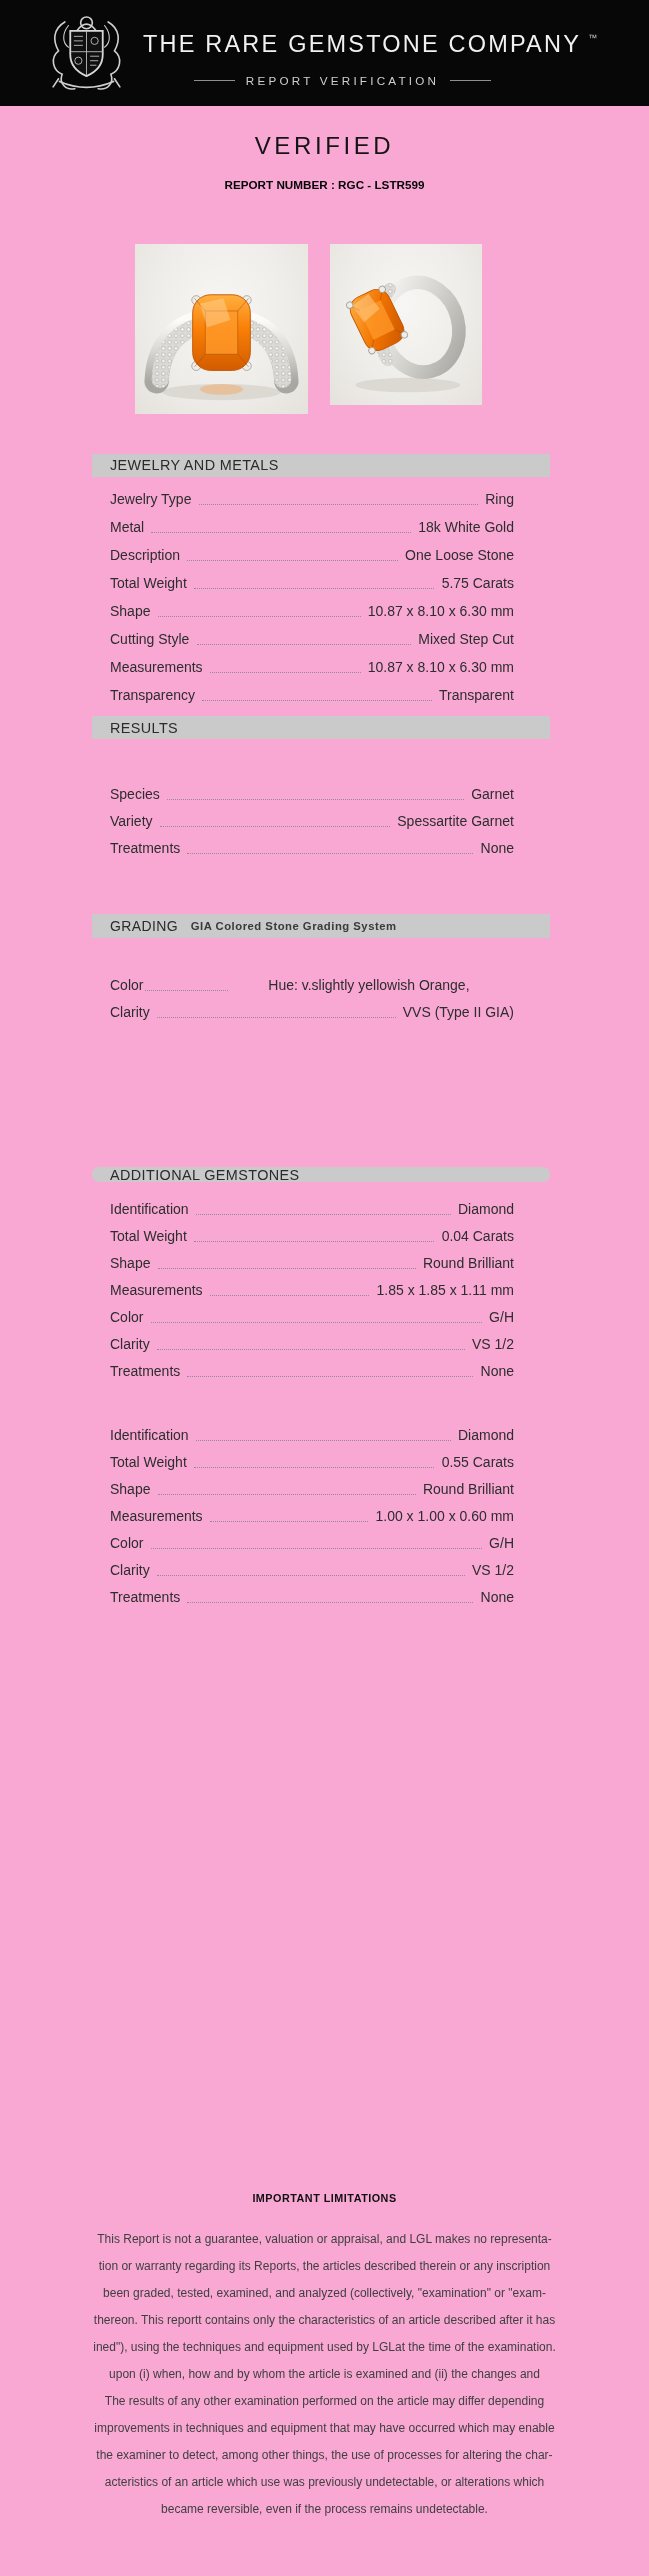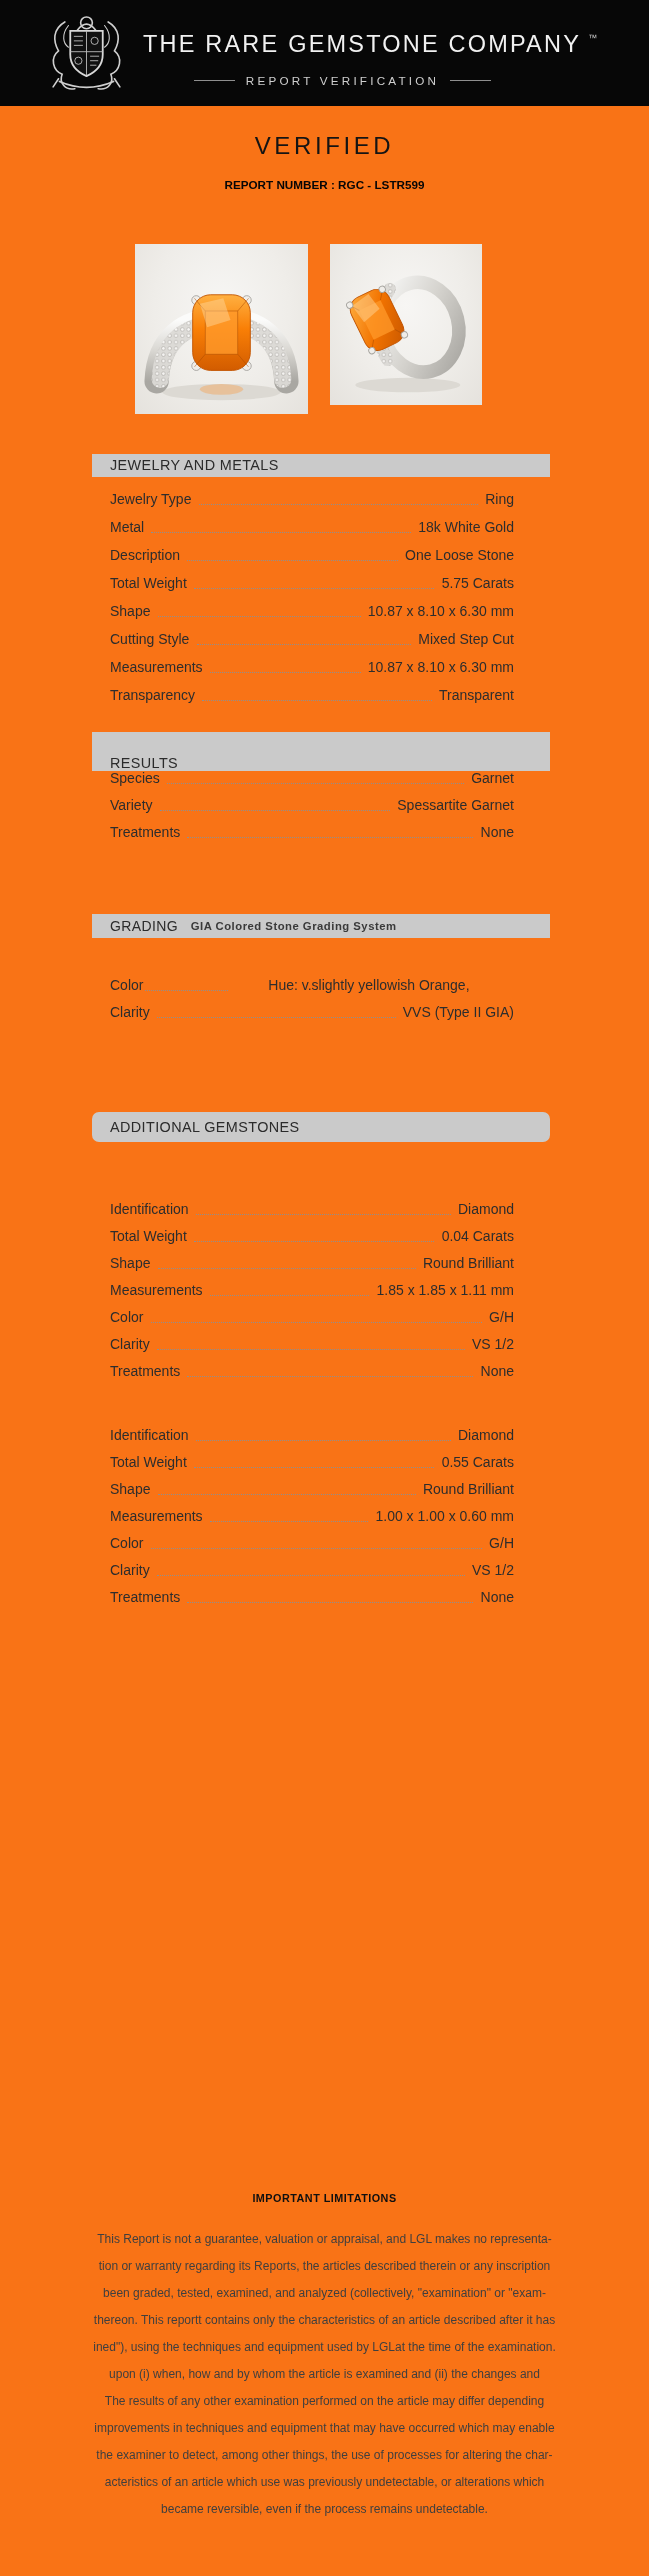--- a/index.html
+++ b/index.html
@@ -1,16 +1,16 @@
 <!DOCTYPE html>
 <html style="font-size:14.4px"><head>
 <meta charset="utf-8">
 <style>
   html,body{margin:0;padding:0;background:#ffffff;}
-  .page{position:relative;width:649px;height:2576px;background:#f97316;
+  .page{position:relative;width:649px;height:2576px;background:#f9a8d4;
         font-family:"Liberation Sans",sans-serif;overflow:hidden;}
 
   
   .header{position:absolute;left:0;top:0;width:649px;height:106px;background:#070707;}
   .crest{position:absolute;left:45px;top:10.8px;width:83px;height:85px;}
   .company-line{position:absolute;left:143px;top:31px;display:flex;align-items:flex-start;white-space:nowrap;}
   .company-name{font-size:23.5px;color:#f1f1f1;letter-spacing:2.2px;font-weight:400;}
   .tm{font-size:9px;color:#cfcfcf;margin-left:7.2px;margin-top:1.8px;}
   .tagline-row{position:absolute;left:135px;top:74px;width:415px;display:flex;align-items:center;justify-content:center;gap:10.8px;}
   .rule{width:41px;height:1.8px;background:#8f8f8f;}
@@ -221,24 +221,24 @@
         <span class="leader"></span>
         <span class="value">10.87 x 8.10 x 6.30 mm</span>
       </div>
     <div class="row">
         <span class="label">Transparency</span>
         <span class="leader"></span>
         <span class="value">Transparent</span>
       </div>
   </div>
 
-  <div class="section-bar" style="top:732px;height:39px;align-items:flex-end;">
+  <div class="section-bar" style="top:716px;height:23px;">
     <span class="bar-title">RESULTS</span>
   </div>
-  <div class="rows" style="top:764px;">
+  <div class="rows" style="top:780px;">
     <div class="row">
         <span class="label">Species</span>
         <span class="leader"></span>
         <span class="value">Garnet</span>
       </div>
     <div class="row">
         <span class="label">Variety</span>
         <span class="leader"></span>
         <span class="value">Spessartite Garnet</span>
       </div>
@@ -259,21 +259,21 @@
       <span class="g-leader"></span>
       <span class="g-value">Hue: v.slightly yellowish Orange,</span>
     </div>
     <div class="row">
       <span class="label">Clarity</span>
       <span class="leader"></span>
       <span class="value">VVS (Type II GIA)</span>
     </div>
   </div>
 
-  <div class="section-bar" style="top:1112px;height:30px;border-radius:7px;">
+  <div class="section-bar" style="top:1167px;height:15px;border-radius:7px;">
     <span class="bar-title">ADDITIONAL GEMSTONES</span>
   </div>
   <div class="rows" style="top:1195px;">
     <div class="row">
         <span class="label">Identification</span>
         <span class="leader"></span>
         <span class="value">Diamond</span>
       </div>
     <div class="row">
         <span class="label">Total Weight</span>

